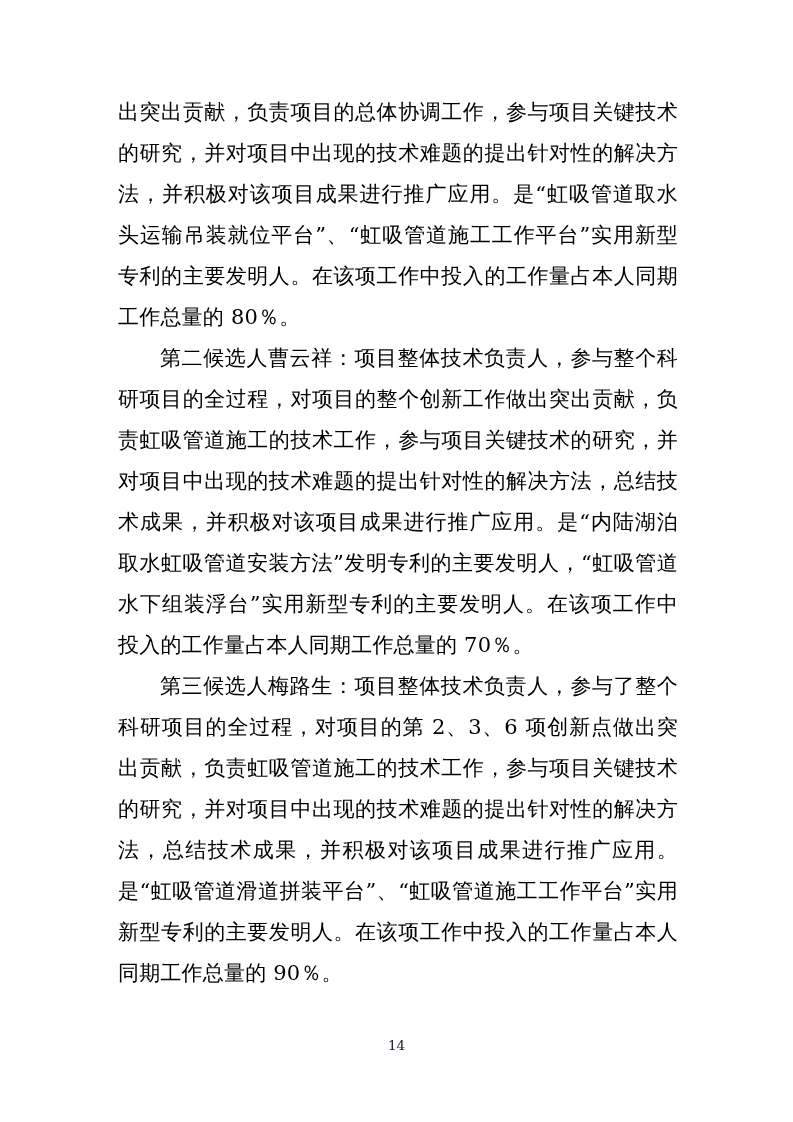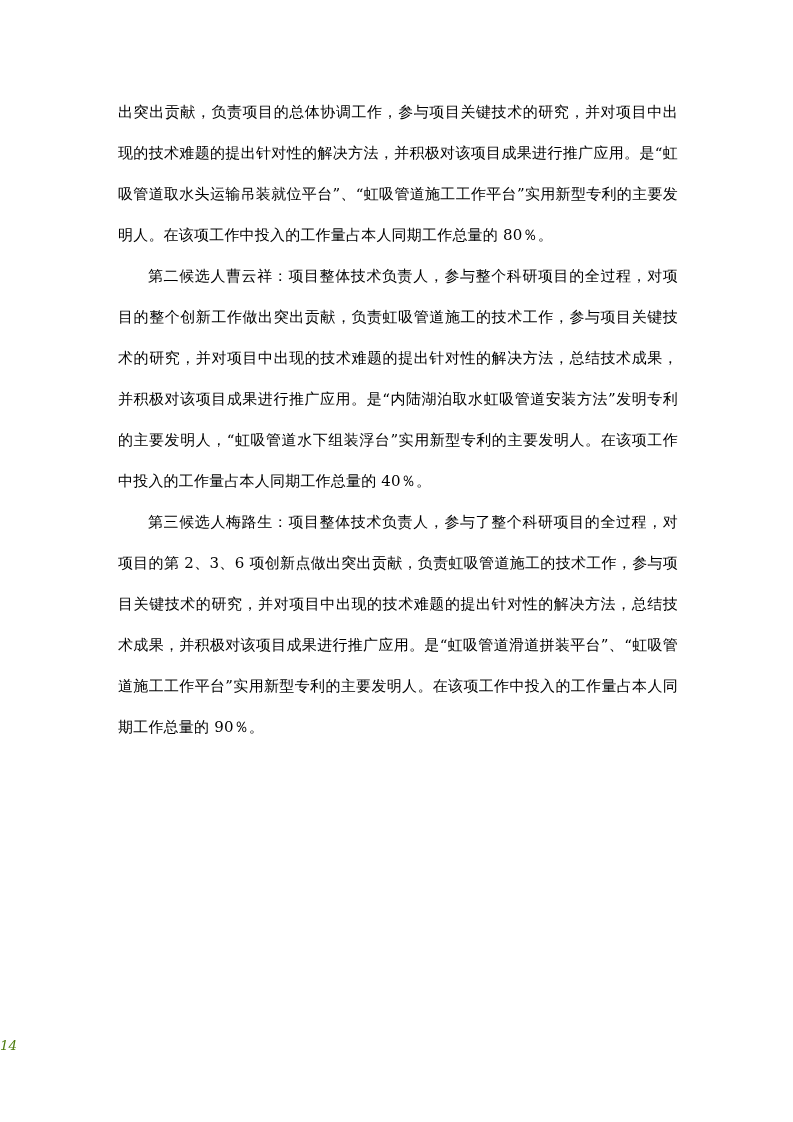--- a/index.html
+++ b/index.html
@@ -18,44 +18,43 @@
     color: #000000;
   }
   .content {
     position: absolute;
     left: 118px;
     top: 92px;
     width: 560px;
   }
   p.para {
     margin: 0;
-    font-size: 15px;
+    font-size: 21px;
     line-height: 41px;
     text-align: justify;
     text-justify: inter-ideograph;
     letter-spacing: 0.2px;
   }
   p.indent {
     text-indent: 2em;
   }
   .pagenum {
     position: absolute;
     left: 0;
     right: 0;
     top: 1037px;
-    text-align: left;
+    text-align: center;
     font-size: 13.5px;
     font-family: "DejaVu Serif", "Liberation Serif", serif;
-    color: #4d7c0f;
-    font-style: italic;
+    color: #0f172a;
   }
 </style>
 </head>
 <body>
 
 <div class="page">
   <div class="content">
     <p class="para">出突出贡献，负责项目的总体协调工作，参与项目关键技术的研究，并对项目中出现的技术难题的提出针对性的解决方法，并积极对该项目成果进行推广应用。是“虹吸管道取水头运输吊装就位平台”、“虹吸管道施工工作平台”实用新型专利的主要发明人。在该项工作中投入的工作量占本人同期工作总量的 80％。</p>
-    <p class="para indent">第二候选人曹云祥：项目整体技术负责人，参与整个科研项目的全过程，对项目的整个创新工作做出突出贡献，负责虹吸管道施工的技术工作，参与项目关键技术的研究，并对项目中出现的技术难题的提出针对性的解决方法，总结技术成果，并积极对该项目成果进行推广应用。是“内陆湖泊取水虹吸管道安装方法”发明专利的主要发明人，“虹吸管道水下组装浮台”实用新型专利的主要发明人。在该项工作中投入的工作量占本人同期工作总量的 40％。</p>
+    <p class="para indent">第二候选人曹云祥：项目整体技术负责人，参与整个科研项目的全过程，对项目的整个创新工作做出突出贡献，负责虹吸管道施工的技术工作，参与项目关键技术的研究，并对项目中出现的技术难题的提出针对性的解决方法，总结技术成果，并积极对该项目成果进行推广应用。是“内陆湖泊取水虹吸管道安装方法”发明专利的主要发明人，“虹吸管道水下组装浮台”实用新型专利的主要发明人。在该项工作中投入的工作量占本人同期工作总量的 70％。</p>
     <p class="para indent">第三候选人梅路生：项目整体技术负责人，参与了整个科研项目的全过程，对项目的第 2、3、6 项创新点做出突出贡献，负责虹吸管道施工的技术工作，参与项目关键技术的研究，并对项目中出现的技术难题的提出针对性的解决方法，总结技术成果，并积极对该项目成果进行推广应用。是“虹吸管道滑道拼装平台”、“虹吸管道施工工作平台”实用新型专利的主要发明人。在该项工作中投入的工作量占本人同期工作总量的 90％。</p>
   </div>
   <div class="pagenum">14</div>
 </div>
 
 </body></html>

